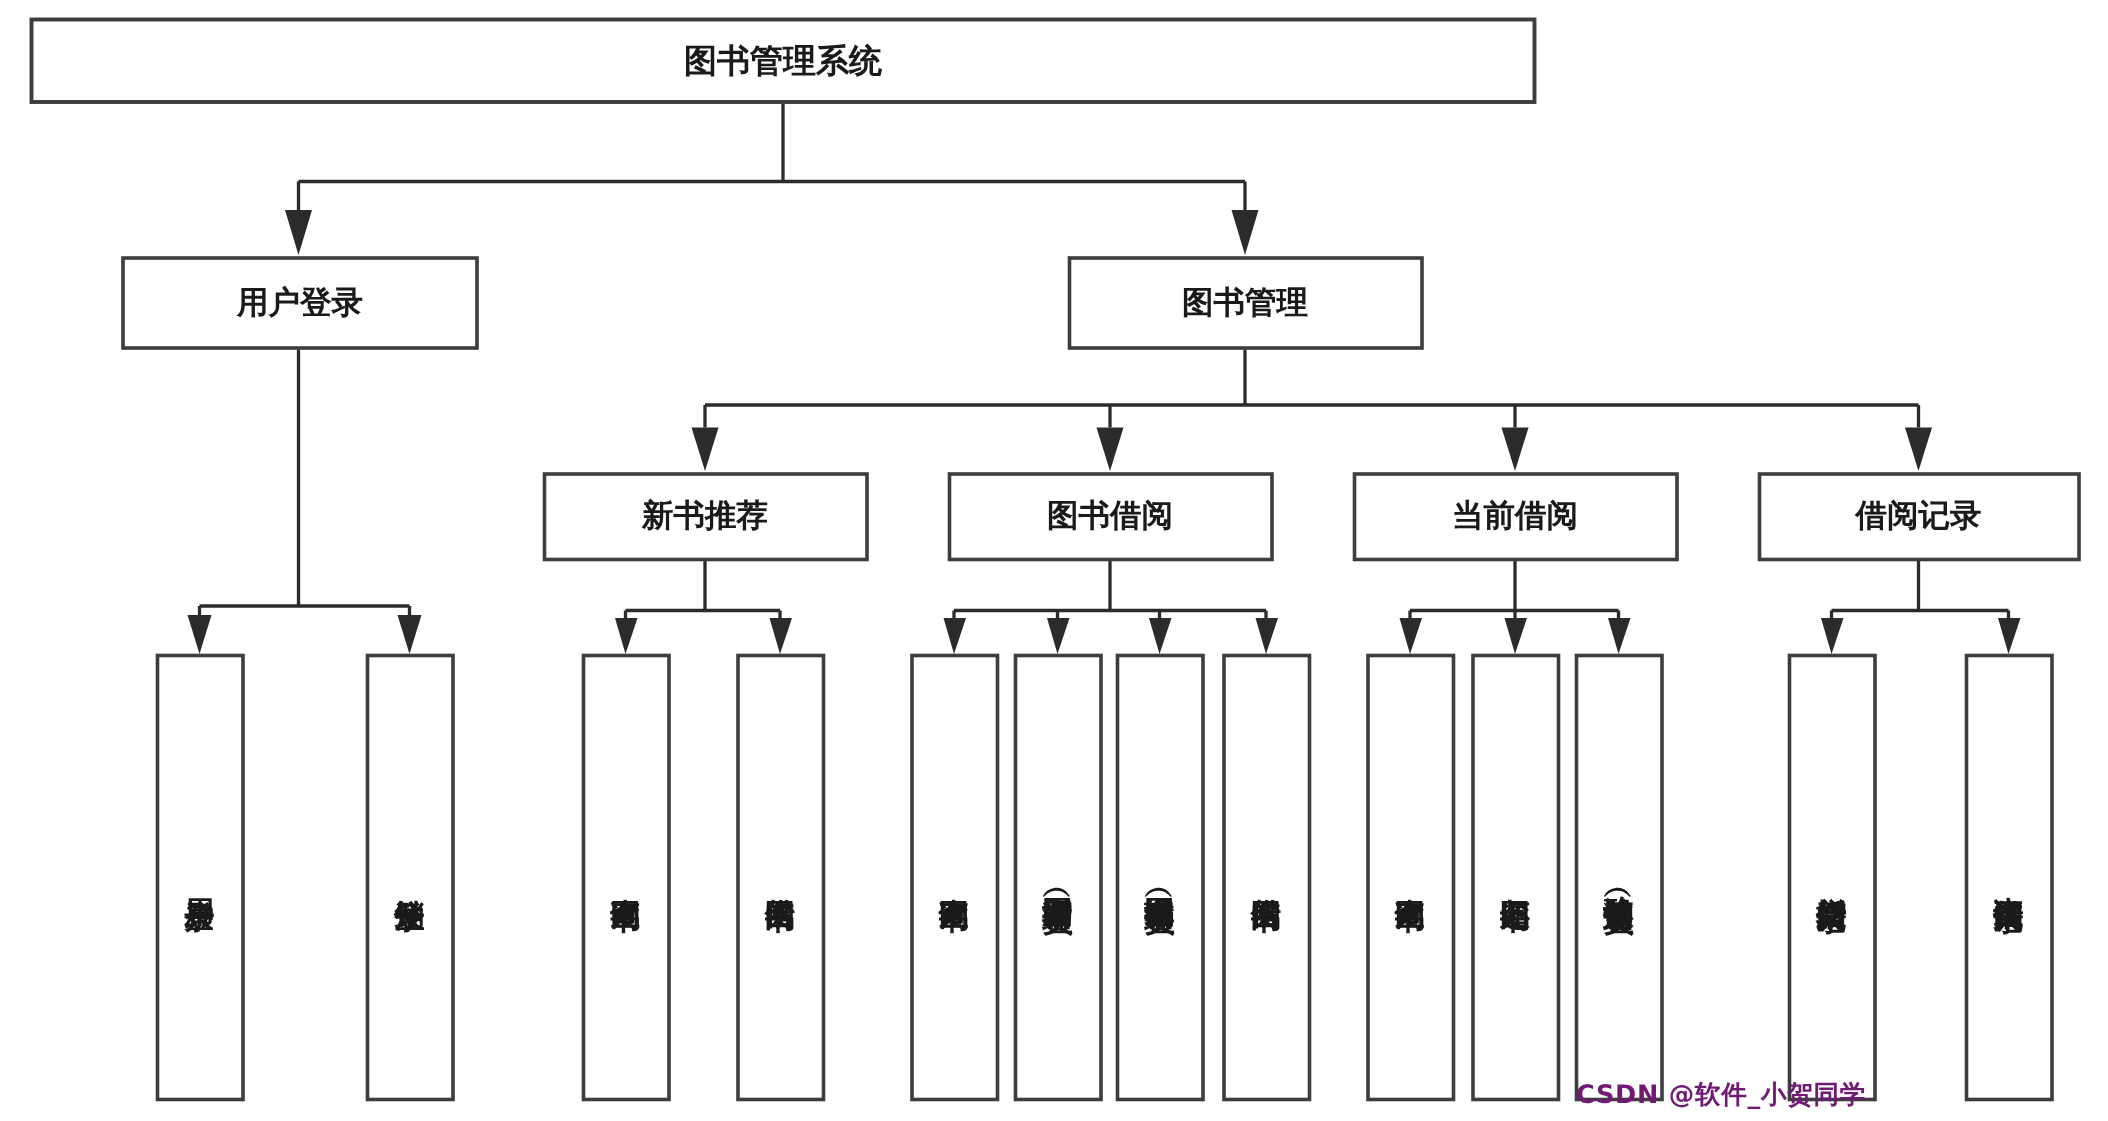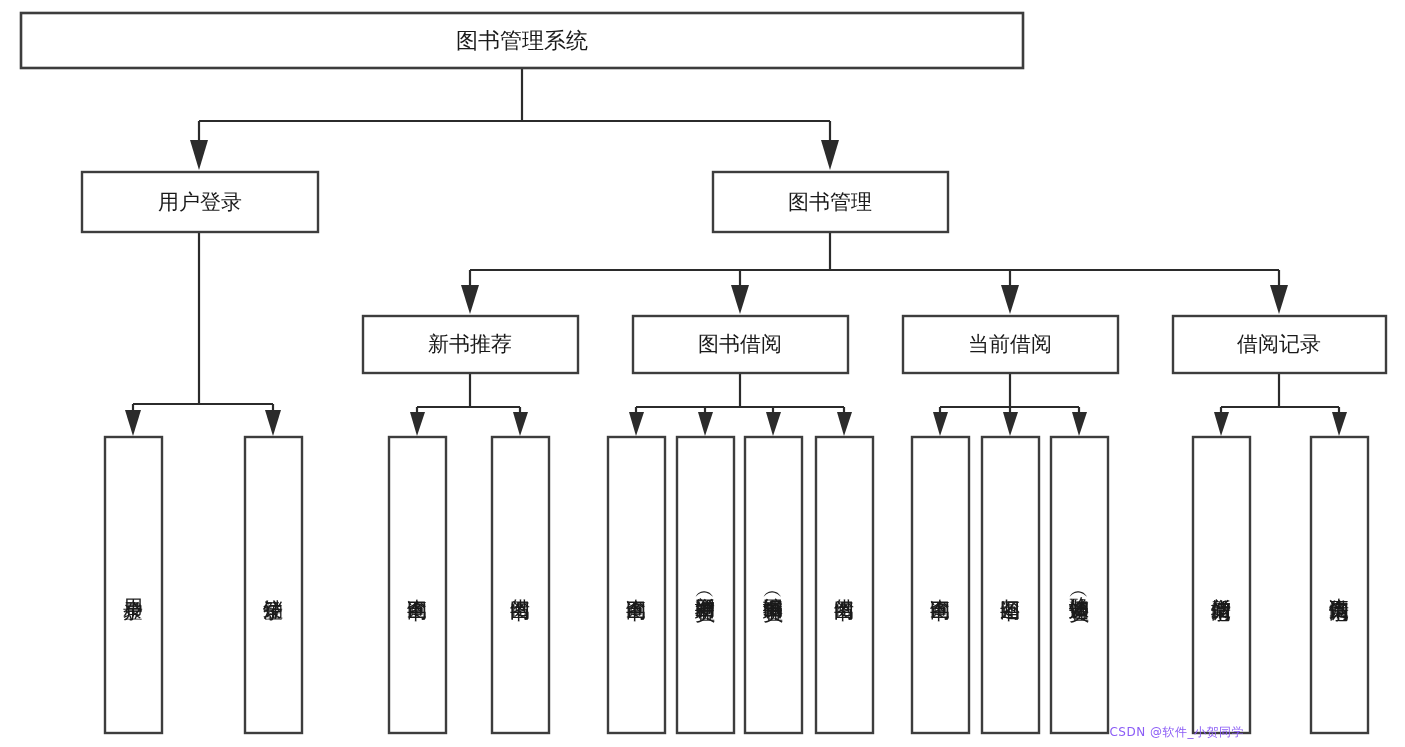--- a/index.html
+++ b/index.html
@@ -11,20 +11,21 @@
     width: 1405px;
     height: 747px;
     font-family: "DejaVu Sans", "Liberation Sans", sans-serif;
     overflow: hidden;
     position: relative;
   }
   #diagram-root {
     position: relative;
     width: 1256px;
     height: 747px;
+    font-weight: bold;
   }
   svg.flow-svg {
     position: absolute;
     left: 0;
     top: 0;
     width: 1405px;
     height: 747px;
     display: block;
   }
   .node-box {
@@ -73,22 +74,22 @@
     text-orientation: upright;
     letter-spacing: 1px;
     text-align: center;
     white-space: nowrap;
   }
   .watermark {
     position: absolute;
     right: 12px;
     bottom: 6px;
     font-family: "DejaVu Sans", "Liberation Sans", sans-serif;
-    font-size: 12px;
-    color: #8b5cf6;
+    font-size: 17px;
+    color: #701a75;
     letter-spacing: 0.5px;
     white-space: nowrap;
     margin-left: 40px;
   }
 </style>
 </head>
 <body>
 
 <div id="diagram-root">
 

